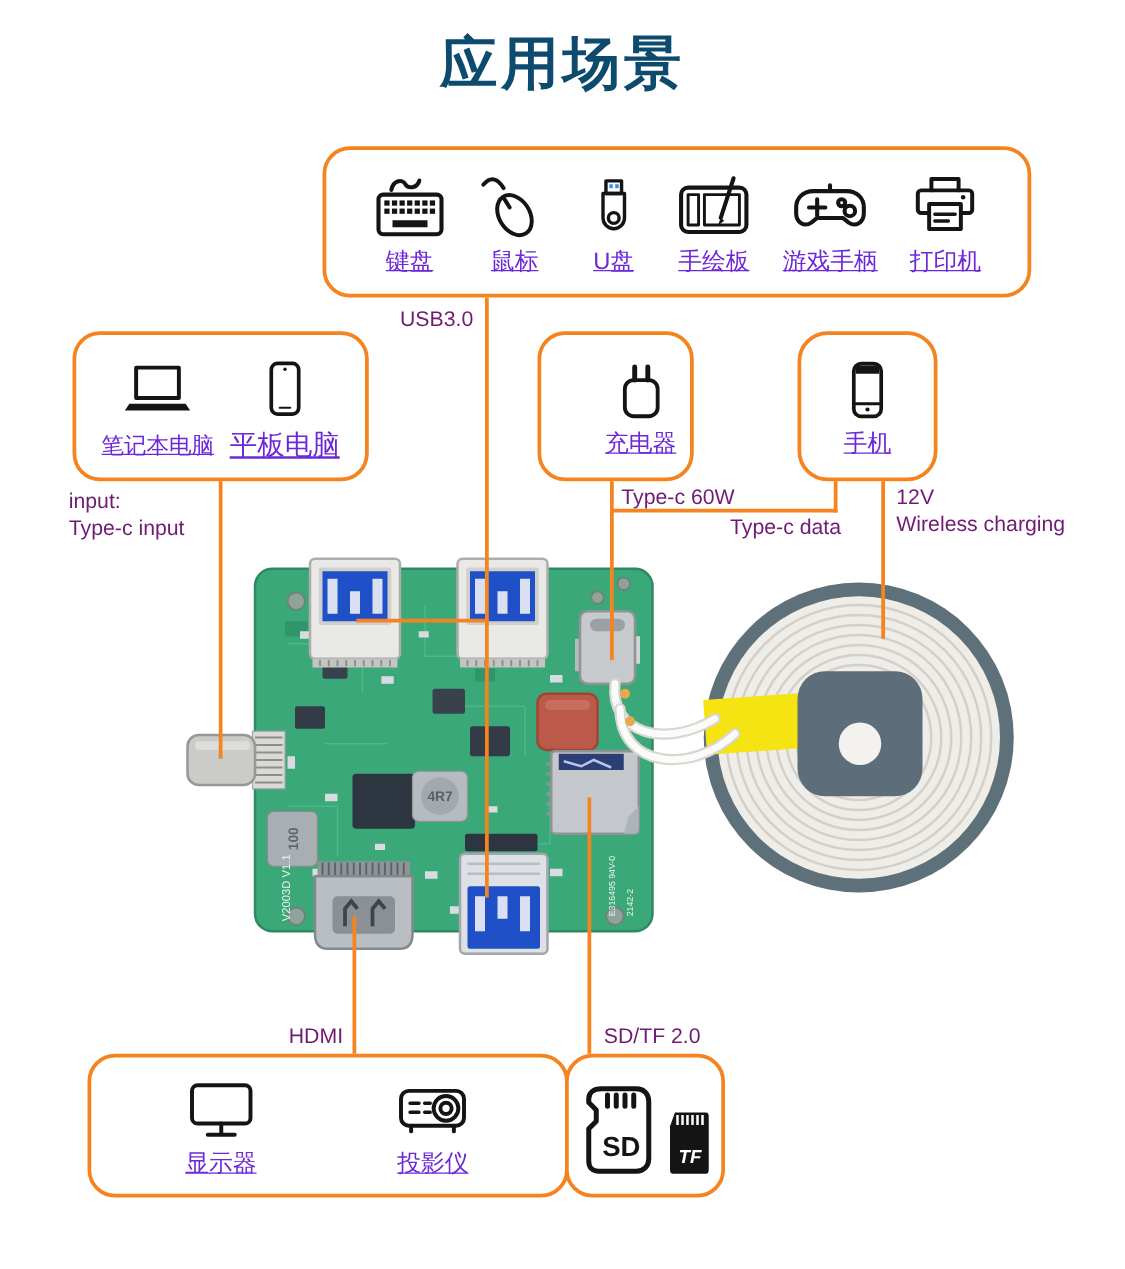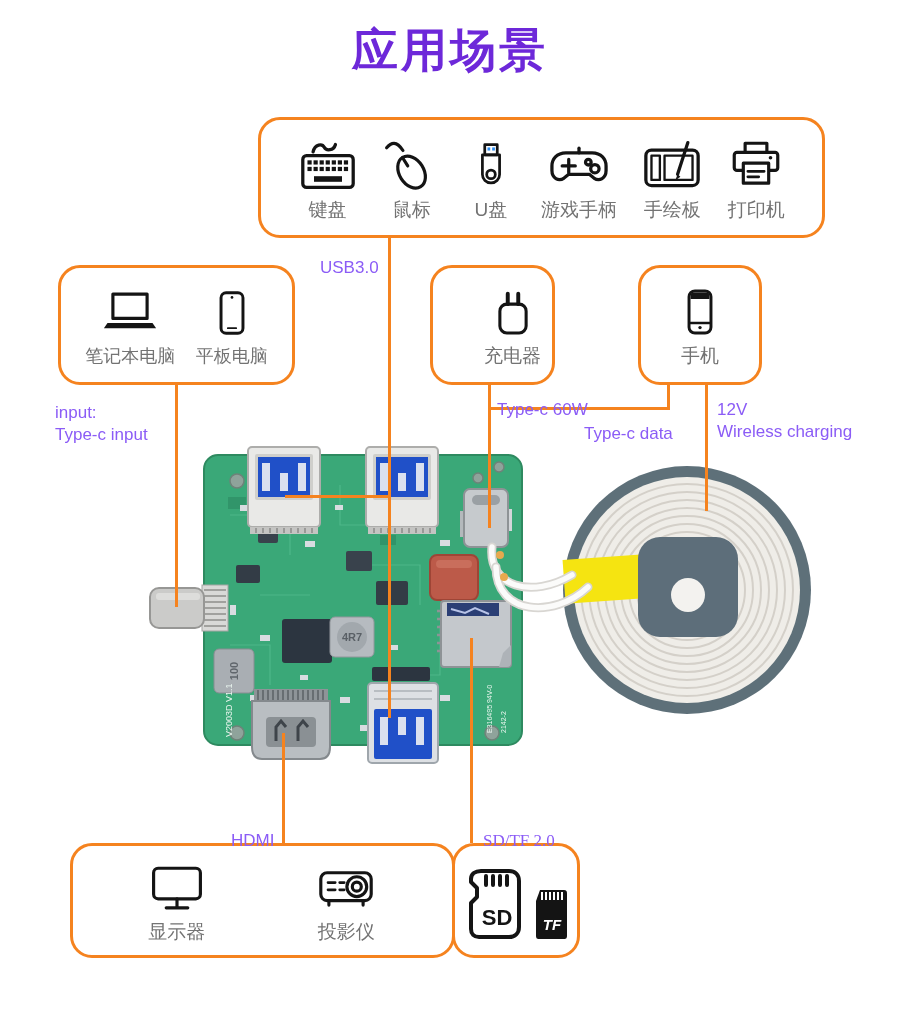--- a/index.html
+++ b/index.html
@@ -1,29 +1,29 @@
 <!DOCTYPE html>
 <html style="--accent: #F5831F; --pcb_green: #3AA878; --usb_blue: #2050C8; --component_red: #BC5A49; --tape_yellow: #F5E411;"><head>
 <meta charset="utf-8">
 <style>
   html,body{margin:0;padding:0;background:#fff;}
   .stage{position:relative;width:900px;height:1015px;background:#ffffff;
          font-family:"Liberation Sans",sans-serif;overflow:hidden;}
   .title{position:absolute;top:20px;left:0;width:100%;text-align:center;
-         font-size:46px;font-weight:900;color:#6d28d9;letter-spacing:3px;z-index:6;}
+         font-size:46px;font-weight:900;color:#0c4a6e;letter-spacing:3px;z-index:6;}
   .obox{position:absolute;border:3px solid var(--accent,#F5831F);border-radius:22px;
         background:#fff;display:flex;align-items:center;justify-content:space-around;
         z-index:4;box-sizing:border-box;}
   .device{display:flex;flex-direction:column;align-items:center;gap:7px;}
-  .device .lbl{font-size:19px;color:#737373;white-space:nowrap;line-height:1;}
+  .device .lbl{font-size:19px;color:#6d28d9;white-space:nowrap;line-height:1;text-decoration:underline;}
   .icon{display:block;}
   .cline{position:absolute;background:var(--accent,#F5831F);z-index:5;}
   .v{width:3px;} .h{height:3px;}
-  .note{position:absolute;z-index:6;font-size:17px;color:#8b5cf6;line-height:22px;
-        white-space:nowrap;margin-top:12px;}
+  .note{position:absolute;z-index:6;font-size:17px;color:#701a75;line-height:22px;
+        white-space:nowrap;}
   .board-svg{position:absolute;left:140px;top:445px;width:680px;height:345px;z-index:1;}
   svg text{font-family:"Liberation Sans",sans-serif;}
 </style>
 </head>
 <body>
 
 <div class="stage">
 
   <div class="title">应用场景</div>
 
@@ -66,40 +66,40 @@
       <svg class="icon" width="50" height="56" viewBox="0 0 64 60" fill="none" stroke="#141414" stroke-width="3.5" stroke-linecap="round" stroke-linejoin="round">
         <rect x="24" y="4" width="16" height="13"></rect>
         <rect x="27.5" y="7.5" width="3.5" height="4" fill="#2E8DF0" stroke="none"></rect>
         <rect x="33.5" y="7.5" width="3.5" height="4" fill="#2E8DF0" stroke="none"></rect>
         <path d="M21 17 H43 V42 A11 11 0 0 1 21 42 Z"></path>
         <circle cx="32" cy="42" r="5.5"></circle>
       </svg>
       <div class="lbl">U盘</div>
     </div>
     <div class="device">
+      <svg class="icon" width="60" height="56" viewBox="0 0 64 60" fill="none" stroke="#141414" stroke-width="3.5" stroke-linecap="round" stroke-linejoin="round">
+        <rect x="4" y="14" width="56" height="38" rx="6"></rect>
+        <rect x="10" y="20" width="9" height="26" stroke-width="2.5"></rect>
+        <rect x="24" y="20" width="30" height="26" stroke-width="2.5"></rect>
+        <path d="M49 6 L38 40"></path>
+        <path d="M38 40 L35.5 46.5 L41 42.5 Z" fill="#141414" stroke="none"></path>
+      </svg>
+      <div class="lbl">手绘板</div>
+    </div>
+    <div class="device">
       <svg class="icon" width="62" height="56" viewBox="0 0 64 60" fill="none" stroke="#141414" stroke-width="3.5" stroke-linecap="round" stroke-linejoin="round">
         <path d="M32 17 V12"></path>
         <path d="M18 17 H46 C56 17 61 24 61 31 V36 C61 44 54 48 48 44 L43 40 H21 L16 44 C10 48 3 44 3 36 V31 C3 24 8 17 18 17 Z"></path>
         <path d="M21 24 V38 M14 31 H28"></path>
         <circle cx="42" cy="27" r="3"></circle>
         <circle cx="49" cy="34" r="4.5"></circle>
       </svg>
       <div class="lbl">游戏手柄</div>
     </div>
     <div class="device">
-      <svg class="icon" width="60" height="56" viewBox="0 0 64 60" fill="none" stroke="#141414" stroke-width="3.5" stroke-linecap="round" stroke-linejoin="round">
-        <rect x="4" y="14" width="56" height="38" rx="6"></rect>
-        <rect x="10" y="20" width="9" height="26" stroke-width="2.5"></rect>
-        <rect x="24" y="20" width="30" height="26" stroke-width="2.5"></rect>
-        <path d="M49 6 L38 40"></path>
-        <path d="M38 40 L35.5 46.5 L41 42.5 Z" fill="#141414" stroke="none"></path>
-      </svg>
-      <div class="lbl">手绘板</div>
-    </div>
-    <div class="device">
       <svg class="icon" width="58" height="56" viewBox="0 0 64 60" fill="none" stroke="#141414" stroke-width="3.5" stroke-linecap="round" stroke-linejoin="round">
         <path d="M20 16 V6 H44 V16"></path>
         <rect x="8" y="16" width="48" height="20" rx="3"></rect>
         <circle cx="48" cy="22" r="2" fill="#141414" stroke="none"></circle>
         <rect x="18" y="28" width="28" height="22" fill="#ffffff"></rect>
         <path d="M23 37 H41 M23 43 H35" stroke-width="3"></path>
       </svg>
       <div class="lbl">打印机</div>
     </div>
   </div>
@@ -111,35 +111,35 @@
         <path d="M7 41 H57 L61 47 H3 Z" fill="#141414" stroke="none"></path>
       </svg>
       <div class="lbl" style="font-size:18px">笔记本电脑</div>
     </div>
     <div class="device">
       <svg class="icon" width="54" height="54" viewBox="0 0 64 60" fill="none" stroke="#141414" stroke-width="3.5" stroke-linecap="round" stroke-linejoin="round">
         <rect x="19" y="6" width="26" height="48" rx="6"></rect>
         <circle cx="32" cy="11.5" r="1.6" fill="#141414" stroke="none"></circle>
         <path d="M27 48 H37" stroke-width="2"></path>
       </svg>
-      <div class="lbl" style="font-size:18px">平板电脑</div>
+      <div class="lbl" style="font-size:22px">平板电脑</div>
     </div>
   </div>
 
   <div class="obox" style="left:430px;top:265px;width:125px;height:120px;padding-left:40px;">
     <div class="device">
       <svg class="icon" width="56" height="54" viewBox="0 0 64 60" fill="none" stroke="#141414" stroke-width="3.5" stroke-linecap="round" stroke-linejoin="round">
         <path d="M26 21 V9 M38 21 V9" stroke-width="4.5"></path>
         <rect x="17" y="21" width="30" height="33" rx="8"></rect>
       </svg>
       <div class="lbl">充电器</div>
     </div>
   </div>
 
-  <div class="obox" style="left:638px;top:265px;width:124px;height:120px;">
+  <div class="obox" style="left:638px;top:265px;width:112px;height:120px;border-radius:24px;">
     <div class="device">
       <svg class="icon" width="54" height="54" viewBox="0 0 64 60" fill="none" stroke="#141414" stroke-width="3.5" stroke-linecap="round" stroke-linejoin="round">
         <rect x="19" y="5" width="26" height="50" rx="7"></rect>
         <path d="M25 6.8 H39 C42 6.8 43.2 8.5 43.2 11.5 V14.5 H20.8 V11.5 C20.8 8.5 22 6.8 25 6.8 Z" fill="#141414" stroke="none"></path>
         <path d="M20.8 43 H43.2" stroke-width="3"></path>
         <circle cx="32" cy="48.5" r="2" fill="#141414" stroke="none"></circle>
       </svg>
       <div class="lbl">手机</div>
     </div>
   </div>
@@ -192,21 +192,21 @@
     <div>input:</div>
     <div>Type-c input</div>
   </div>
   <div class="note" style="left:497px;top:387px;">Type-c 60W</div>
   <div class="note" style="left:584px;top:411px;">Type-c data</div>
   <div class="note" style="left:717px;top:387px;">
     <div>12V</div>
     <div>Wireless charging</div>
   </div>
   <div class="note" style="left:231px;top:818px;">HDMI</div>
-  <div class="note" style="left:483px;top:818px;font-family:Liberation Serif, serif;">SD/TF 2.0</div>
+  <div class="note" style="left:483px;top:818px;">SD/TF 2.0</div>
 
   <svg class="board-svg" viewBox="0 0 680 345">
 
     <g>
       <circle cx="547" cy="145" r="124" fill="#5E7079"></circle>
       <circle cx="547" cy="145" r="113" fill="#EFEDE8"></circle>
       <g fill="none" stroke="#D4D0C9" stroke-width="2">
         <circle cx="547" cy="145" r="26"></circle>
           <circle cx="547" cy="145" r="34"></circle>
         <circle cx="547" cy="145" r="42"></circle>

